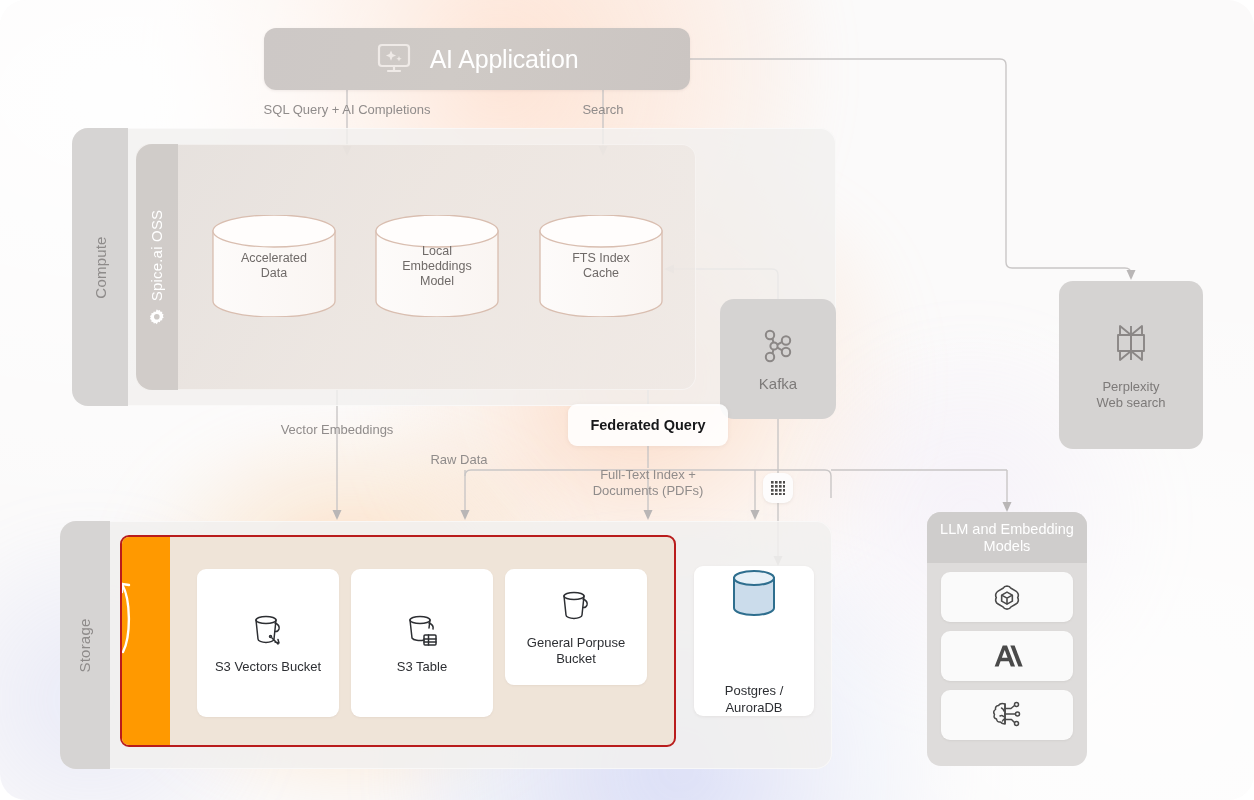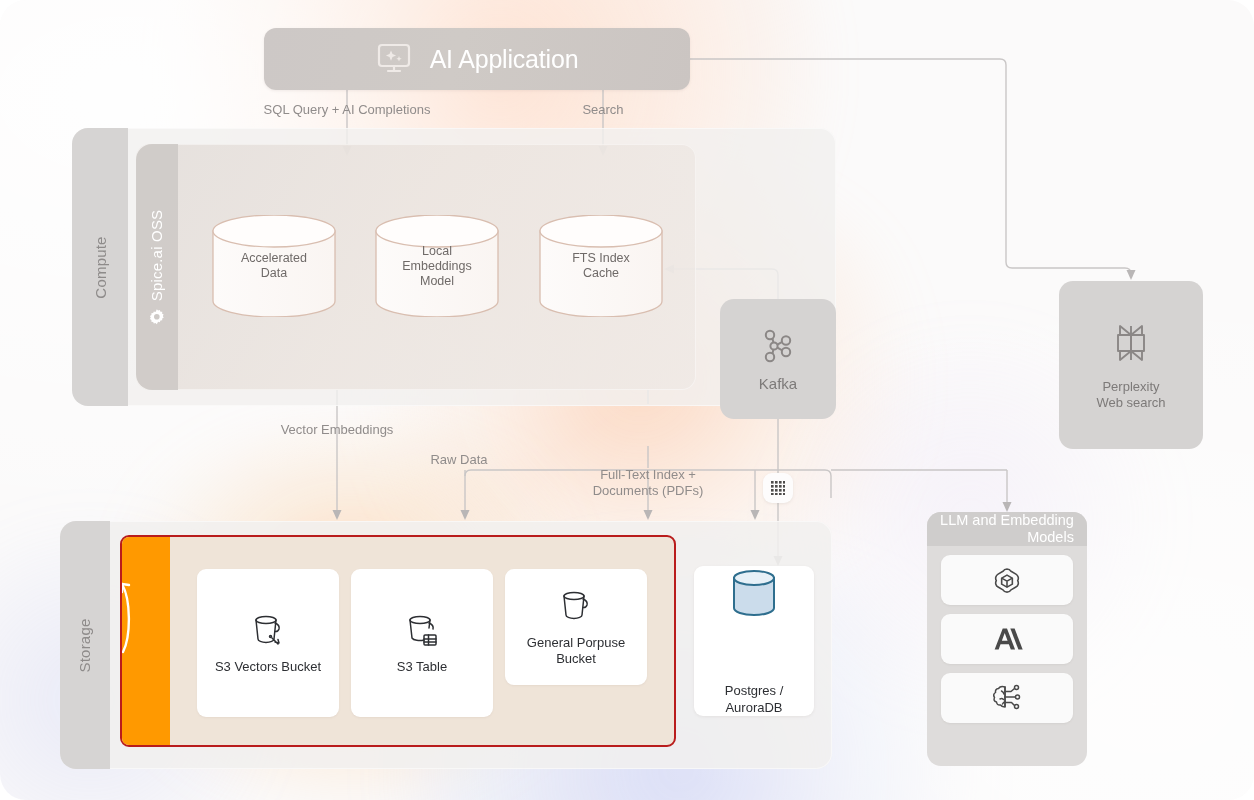--- a/index.html
+++ b/index.html
@@ -143,22 +143,22 @@
     box-shadow:0 1px 3px rgba(150,130,120,.12);
   }
   .pgcard .lbl{font-size:13px;line-height:17px;color:#2d2f33;text-align:center;font-weight:500;}
 
   
   .llm{
     left:927px;top:512px;width:160px;height:254px;border-radius:14px;
     background:#dedcdb;overflow:hidden;
   }
   .llm .hdr{
-    height:34px;background:#cfcdcc;display:flex;align-items:center;justify-content:center;
-    color:#fff;font-size:14.5px;line-height:17px;text-align:right;padding:0 8px;box-sizing:border-box;
+    height:51px;background:#cfcdcc;display:flex;align-items:center;justify-content:center;
+    color:#fff;font-size:14.5px;line-height:17px;text-align:center;padding:0 8px;box-sizing:border-box;
   }
   .mcard{
     margin:9px 14px 0 14px;height:50px;border-radius:9px;background:#fafafa;
     display:flex;align-items:center;justify-content:center;
     box-shadow:0 1px 2px rgba(140,130,125,.12);
   }
 
   
   .dotbadge{
     left:763px;top:473px;width:30px;height:30px;border-radius:9px;background:#fdfcfc;
@@ -347,20 +347,21 @@
           <path d="M24 32 L13 41 L13 32"></path>
           <path d="M24 32 L35 41 L35 32"></path>
         </g>
       </svg>
     </span>
     <span class="lbl">
       <span>Perplexity</span><br><span>Web search</span>
     </span>
   </div>
 
+  <div class="node fedq">Federated Query</div>
 
   <div class="elab" style="left:257px;top:422px;width:160px;">Vector Embeddings</div>
   <div class="elab" style="left:403px;top:452px;width:112px;">Raw Data</div>
   <div class="elab" style="left:563px;top:467px;width:170px;">
     <span>Full-Text Index +</span><br><span>Documents (PDFs)</span>
   </div>
 
   <div class="node storage">
     <div class="vbar">
       <div class="vtext">Storage</div>

